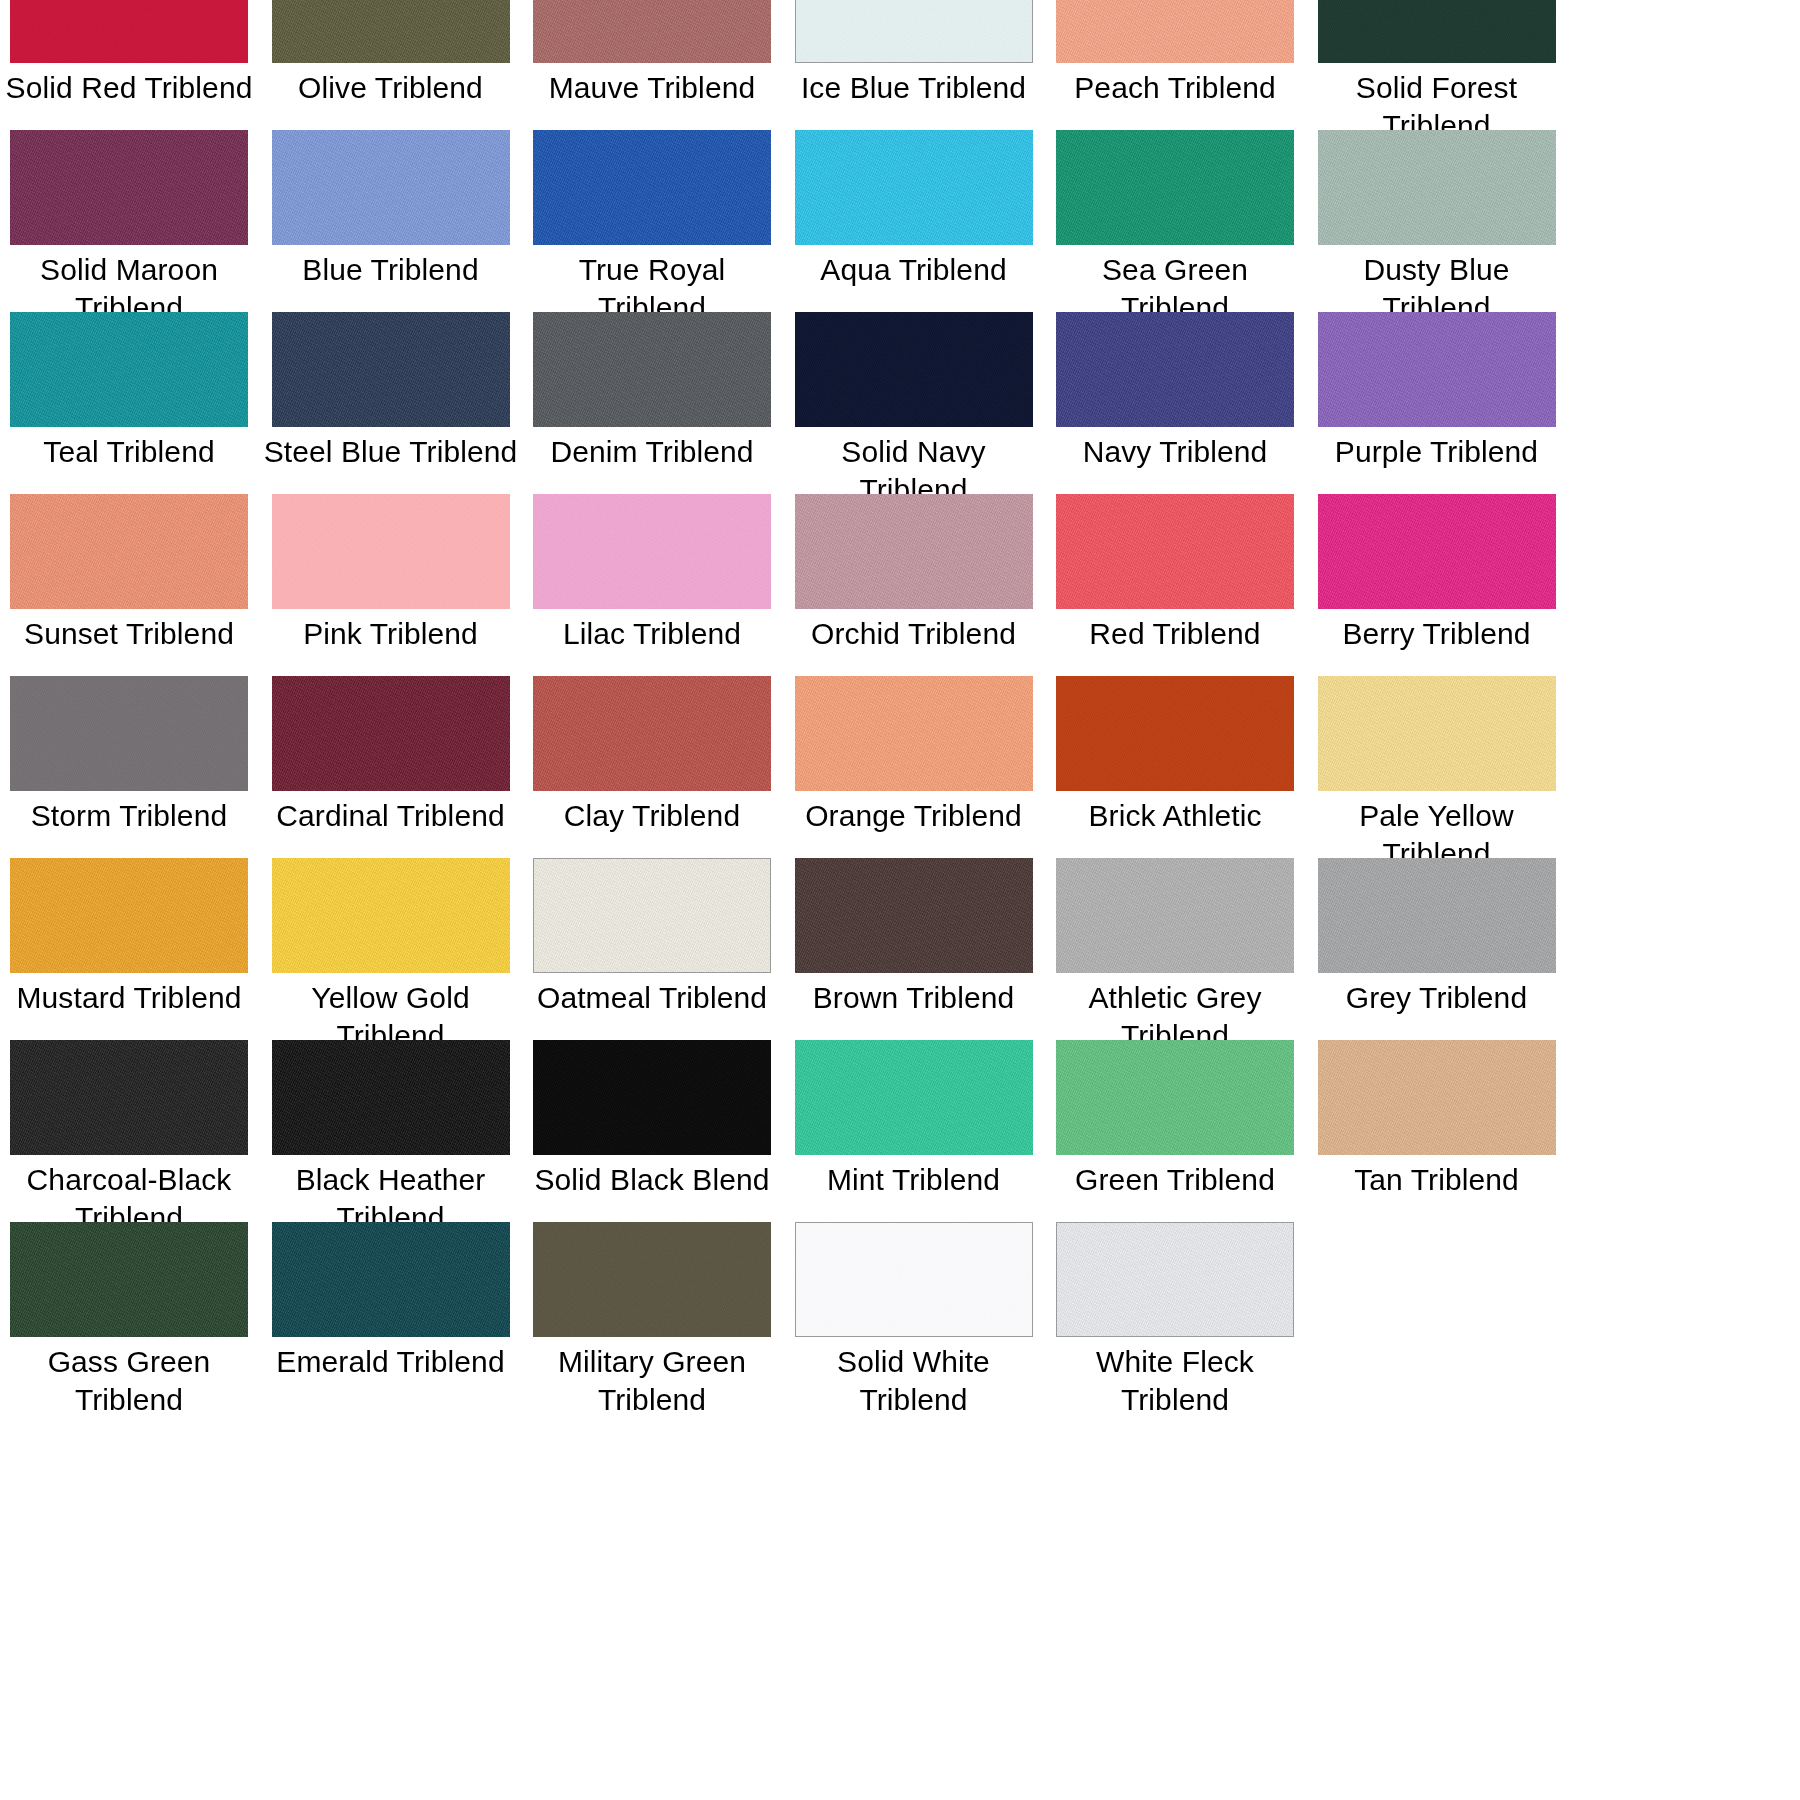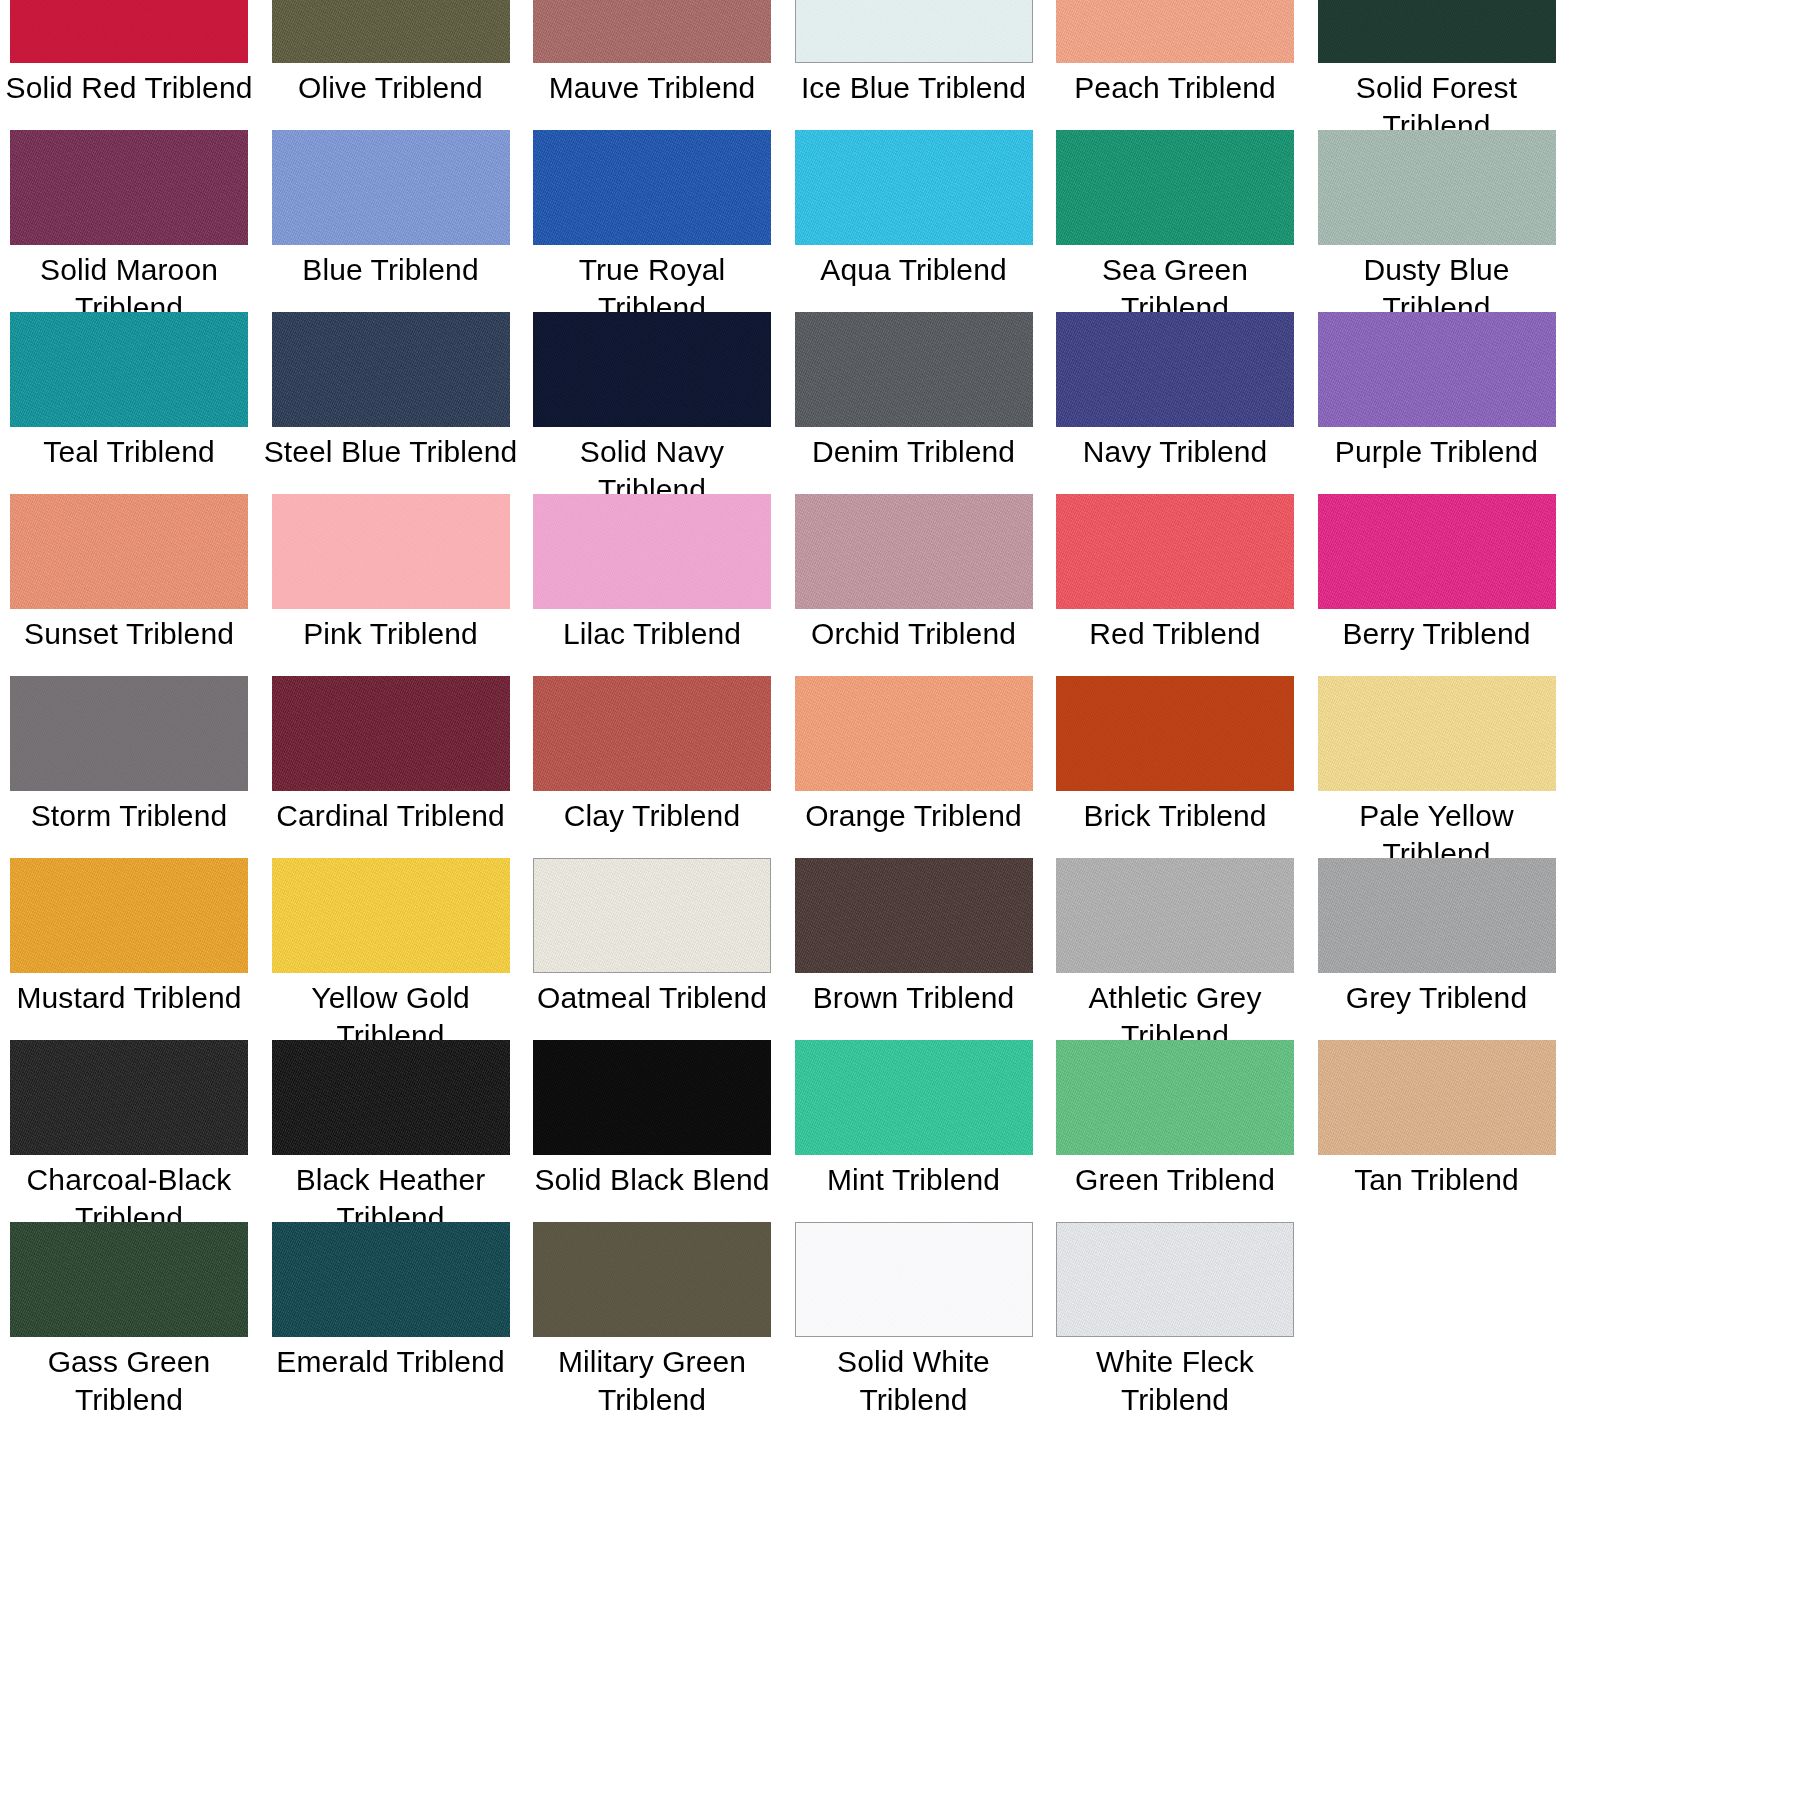--- a/index.html
+++ b/index.html
@@ -141,28 +141,28 @@
       </div>
       <div class="cell">
         <div class="chip tex" style="background-color: rgb(17, 147, 155);"></div>
         <div class="label">Teal Triblend</div>
       </div>
       <div class="cell">
         <div class="chip tex" style="background-color: rgb(43, 59, 85);"></div>
         <div class="label">Steel Blue Triblend</div>
       </div>
       <div class="cell">
+        <div class="chip tex" style="background-color: rgb(85, 89, 93);"></div>
+        <div class="label">Denim Triblend</div>
+      </div>
+      <div class="cell">
         <div class="chip tex solidtex" style="background-color: rgb(14, 21, 48);"></div>
         <div class="label">Solid Navy Triblend</div>
       </div>
       <div class="cell">
-        <div class="chip tex" style="background-color: rgb(85, 89, 93);"></div>
-        <div class="label">Denim Triblend</div>
-      </div>
-      <div class="cell">
         <div class="chip tex" style="background-color: rgb(60, 63, 133);"></div>
         <div class="label">Navy Triblend</div>
       </div>
       <div class="cell">
         <div class="chip tex" style="background-color: rgb(138, 99, 189);"></div>
         <div class="label">Purple Triblend</div>
       </div>
       <div class="cell">
         <div class="chip tex" style="background-color: rgb(237, 146, 116);"></div>
         <div class="label">Sunset Triblend</div>
@@ -198,21 +198,21 @@
       <div class="cell">
         <div class="chip tex" style="background-color: rgb(185, 82, 74);"></div>
         <div class="label">Clay Triblend</div>
       </div>
       <div class="cell">
         <div class="chip tex" style="background-color: rgb(246, 160, 121);"></div>
         <div class="label">Orange Triblend</div>
       </div>
       <div class="cell">
         <div class="chip tex solidtex" style="background-color: rgb(188, 63, 20);"></div>
-        <div class="label">Brick Triblend</div>
+        <div class="label">Brick Athletic</div>
       </div>
       <div class="cell">
         <div class="chip tex" style="background-color: rgb(246, 221, 144);"></div>
         <div class="label">Pale Yellow Triblend</div>
       </div>
       <div class="cell">
         <div class="chip tex" style="background-color: rgb(236, 164, 42);"></div>
         <div class="label">Mustard Triblend</div>
       </div>
       <div class="cell">

